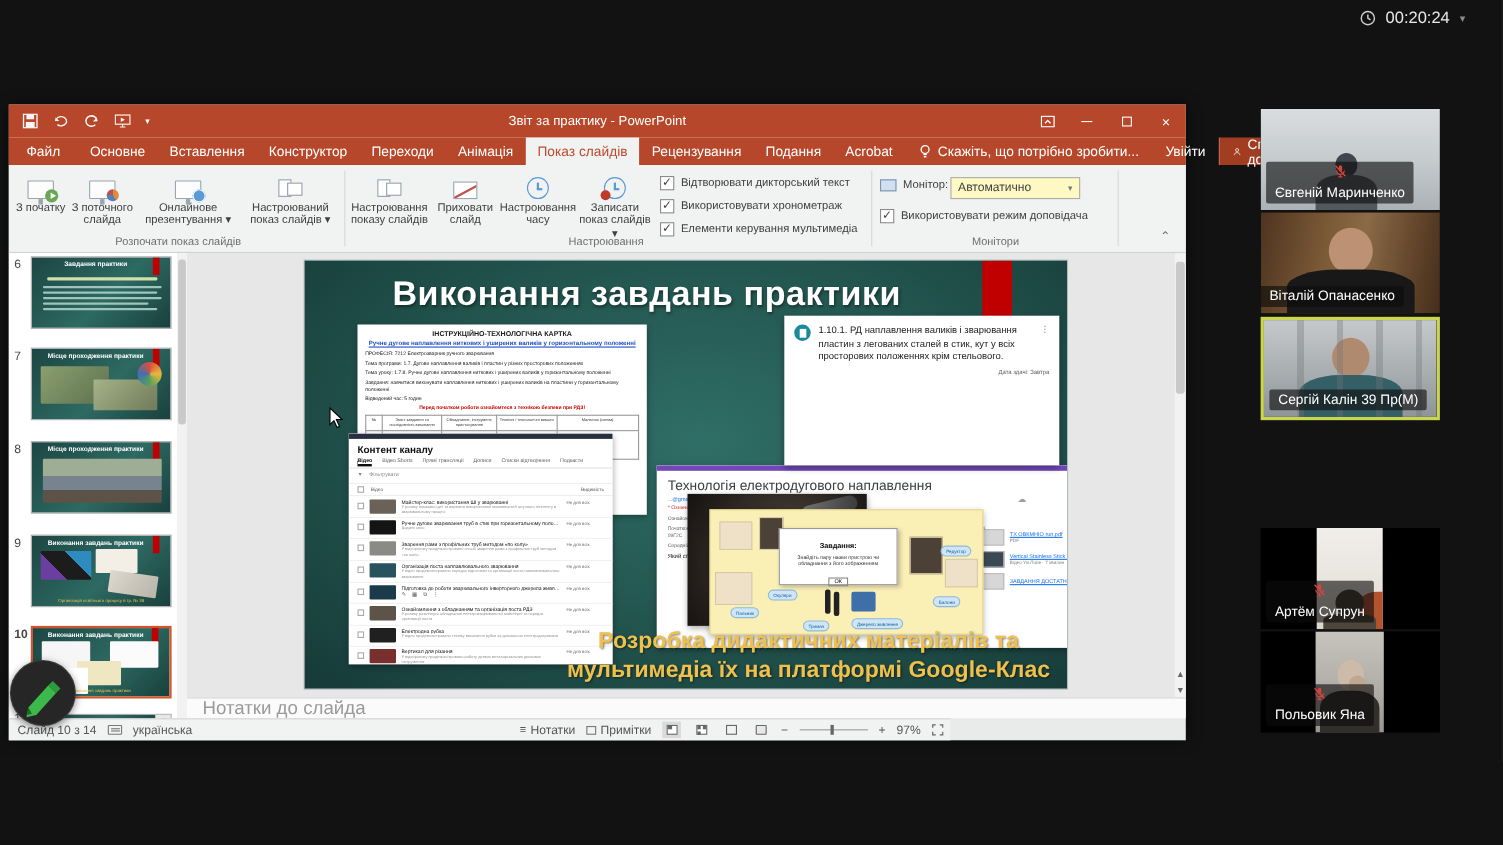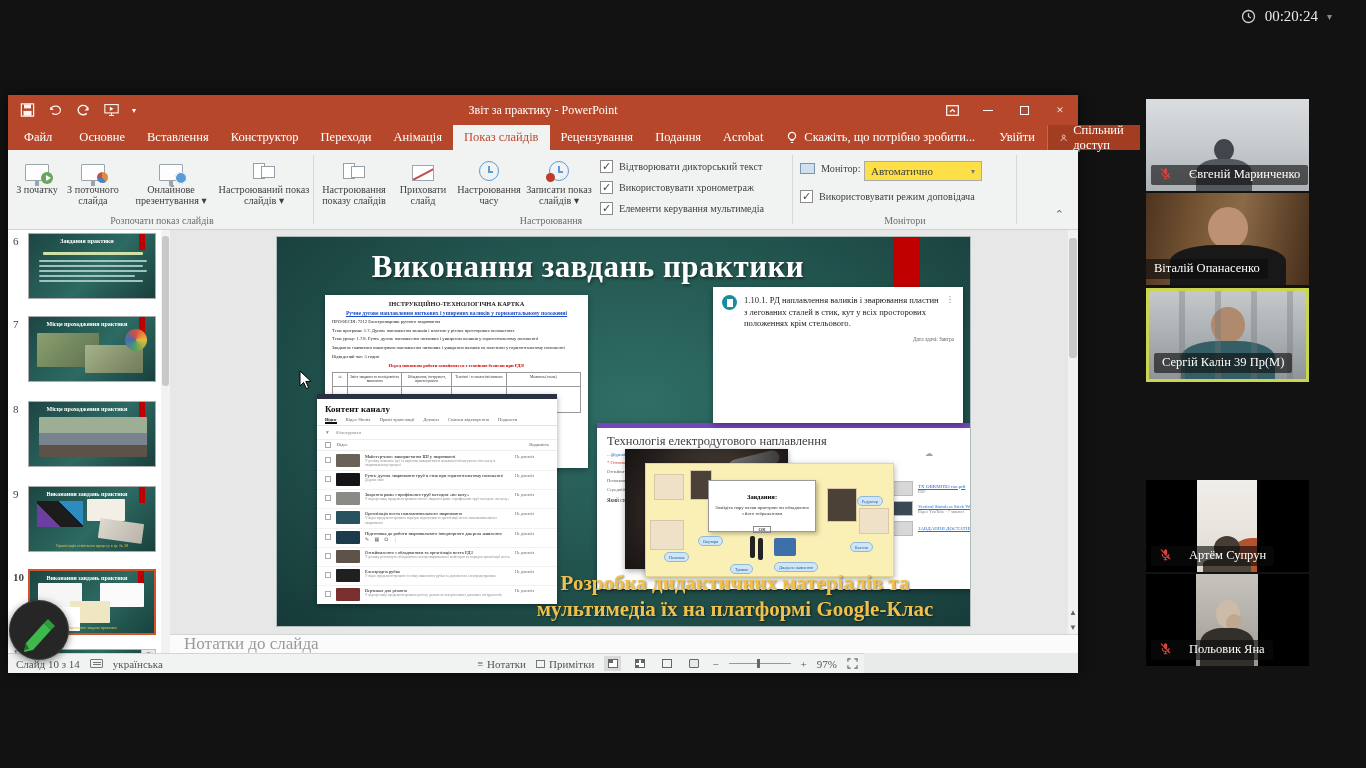--- a/index.html
+++ b/index.html
@@ -1,18 +1,18 @@
 <!DOCTYPE html>
 <html><head>
 <meta charset="utf-8">
 <style>
   * { margin:0; padding:0; box-sizing:border-box; }
   html,body { background:#000; }
   #stage { position:relative; width:1366px; height:768px; background:#121212; overflow:hidden;
-           font-family:Liberation Serif, serif; }
+           font-family:Liberation Sans, sans-serif; }
 
   
   .time-chip { position:absolute; top:8px; right:34px; display:flex; align-items:center; gap:9px;
                color:#e8e8e8; font-size:15px; }
   .time-chip .chev { color:#8a8a8a; font-size:10px; }
 
   
   #ppt { position:absolute; left:8px; top:95px; width:1070px; height:578px; background:#E9EAEA;
          box-shadow:0 0 12px rgba(0,0,0,.6); }
 
@@ -42,21 +42,21 @@
   .ribbon { position:absolute; left:0; top:55px; width:100%; height:80px; background:#F1F2F2;
             border-bottom:1px solid #D2D2D2; font-size:10.2px; color:#3f3f3f; }
   .rb { position:absolute; top:5px; display:flex; flex-direction:column; align-items:center;
         text-align:center; line-height:1.12; gap:3px; }
   .rb .ric { height:26px; display:flex; align-items:flex-end; }
   .glabel { position:absolute; bottom:3px; font-size:10px; color:#6d6d6d; text-align:center; }
   .vsep { position:absolute; top:5px; bottom:5px; width:1px; background:#D8D8D8; }
   .chk { position:absolute; display:flex; align-items:center; gap:6px; white-space:nowrap; }
   .box { width:13px; height:13px; background:#fff; border:1px solid #8b8b8b; font-size:11px;
          line-height:11px; text-align:center; color:#444; }
-  .dropdown { position:absolute; width:118px; height:20px; background:#fde047; border:1px solid #ababab;
+  .dropdown { position:absolute; width:118px; height:20px; background:#fef9c3; border:1px solid #ababab;
               display:flex; align-items:center; padding:0 6px; justify-content:space-between; font-size:11px; }
   .collapse { position:absolute; right:14px; bottom:8px; color:#666; font-size:11px; }
 
   
   .scr { width:24px; height:17px; border:1.4px solid #9aa5ad; background:#fdfdfd; position:relative; border-radius:1px; }
   .scr:after { content:""; position:absolute; left:9px; bottom:-6px; width:4px; height:5px; background:#9aa5ad; }
   .dot-play { position:absolute; right:-5px; bottom:-4px; width:12px; height:12px; border-radius:50%;
               background:#67a757; }
   .dot-play:after { content:""; position:absolute; left:4.5px; top:3px; border-left:5px solid #fff;
                     border-top:3px solid transparent; border-bottom:3px solid transparent; }
@@ -218,22 +218,22 @@
   .vi { width:10px; height:9px; border:1px solid #666; position:relative; }
   .vi.grid { background:linear-gradient(#666,#666) 0 0/4px 3px no-repeat, #fff; }
   .zoom-track { width:62px; height:1px; background:#999; position:relative; }
   .zoom-thumb { position:absolute; left:28px; top:-4px; width:3px; height:9px; background:#666; }
 
   
   .tile { position:absolute; left:1146px; width:163px; height:92px; background:#000; overflow:hidden; }
   .tile .vid { position:absolute; inset:0; }
   .tile.active { border:3px solid #CBD64F; }
   .badge { position:absolute; left:5px; bottom:6px; background:rgba(12,12,12,.62); color:#fff;
-           font-size:12.5px; padding:2px 8px 3px; display:flex; gap:17px;
-           border-radius:2px; white-space:nowrap; }
+           font-size:12.5px; padding:2px 8px 3px; display:flex; align-items:center; gap:6px;
+           border-radius:2px; white-space:nowrap;flex-direction:column; }
   .head { position:absolute; border-radius:50%; }
   .torso { position:absolute; border-radius:40% 40% 0 0; }
 
   .v1 { background:linear-gradient(180deg,#DADDDF 0%,#C6CBCE 50%,#ABB1B5 100%); }
   .v2 { background:linear-gradient(100deg,#4E3420 0%,#7A5936 35%,#8A6A47 55%,#64472C 80%,#452E1B 100%); }
   .v3 { background:linear-gradient(180deg,#C6C9CB 0%,#A8ADB0 55%,#8E9497 100%); }
   .v3:after { content:""; position:absolute; inset:0;
               background:repeating-linear-gradient(90deg, transparent 0 30px, rgba(110,115,118,.35) 30px 36px); }
   .v4 { background:linear-gradient(90deg,#8D7454 0 24px,#C6C9C6 24px 120px,#D9D4C7 120px 100%); }
   .narrow { position:absolute; top:0; height:100%; }

